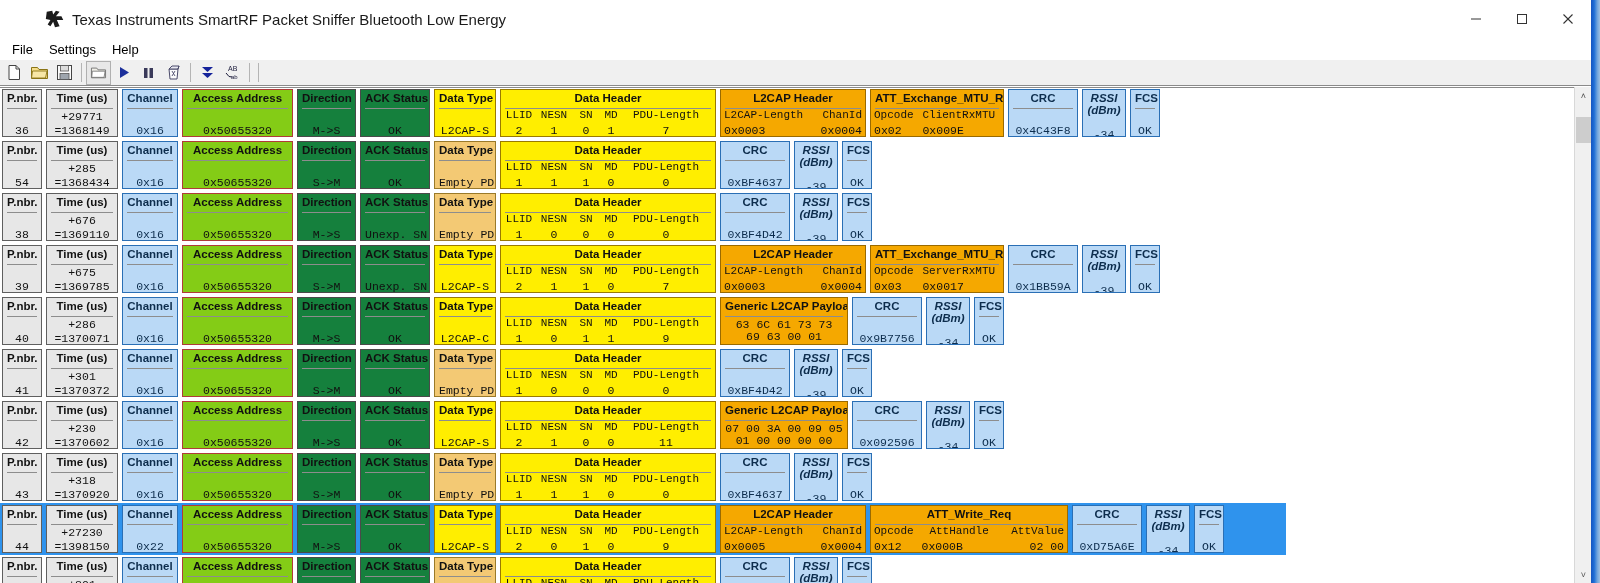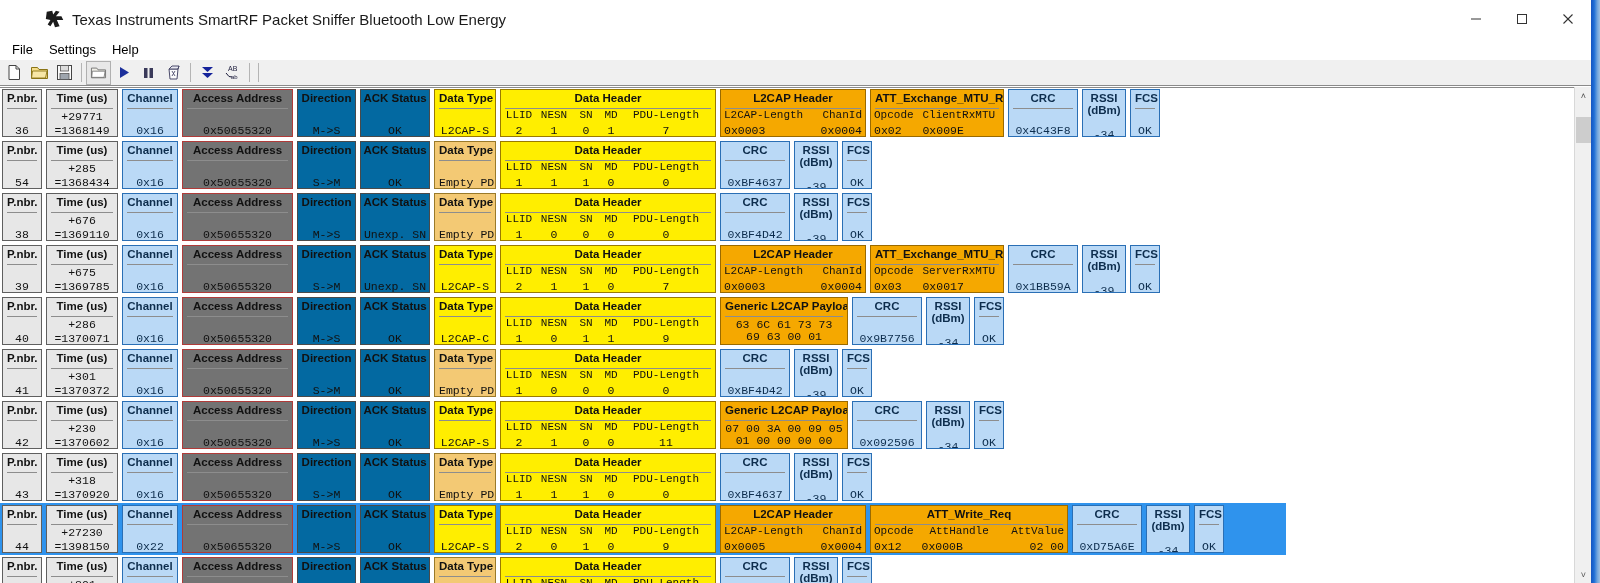--- a/index.html
+++ b/index.html
@@ -158,22 +158,22 @@
     font-family: "Liberation Mono", monospace;
     font-size: 11.5px;
     padding: 0 3px;
     margin-top: auto;
     white-space: nowrap;
   }
 
   
   .c-grey   { background:#e7e7e7; border-color:#5f5f5f; color:#111; }
   .c-blue   { background:#bad9f6; border-color:#2a6fb5; color:#0d2d4d; }
-  .c-red    { background:#737373; border-color:#b03b39; color:#111; }
-  .c-white  { background:#0369a1; border-color:#4a4a4a; color:#111;align-items:center; }
+  .c-red    { background:#84cc16; border-color:#b03b39; color:#111; }
+  .c-white  { background:#15803d; border-color:#4a4a4a; color:#111; }
   .c-yellow { background:#ffee00; border-color:#9a7a00; color:#111; }
   .c-orange { background:#f5a800; border-color:#9a6a00; color:#111; }
   .c-orange-lt { background:#f3c974; border-color:#9a7a2a; color:#111; }
 
   
   .w-pnbr   { width: 40px; }
   .w-time   { width: 72px; }
   .w-chan   { width: 56px; }
   .w-aa     { width: 111px; }
   .w-dir    { width: 59px; }
@@ -222,21 +222,21 @@
     padding: 1px 2px 0 2px; white-space: nowrap;
   }
   .fld.timefld .t1 {
     font-family:"Liberation Mono", monospace; font-size:11.5px;
     text-align:center; padding:1px 2px 0 2px;
   }
   .fld.timefld .t2 {
     font-family:"Liberation Mono", monospace; font-size:11.5px;
     text-align:center; padding:1px 2px 0 2px; margin-top:auto;
   }
-  .fld.rssifld .ttl { padding:2px 3px 9px 3px; line-height:1.05; }
+  .fld.rssifld .ttl { padding:2px 3px 9px 3px; line-height:1.05;font-style:italic; }
 
   
   .vscroll {
     position: absolute; top: 87px; right: 9px;
     width: 17px; height: 496px;
     background: #f0f0f0;
     border-left: 1px solid #d8d8d8;
     z-index: 50;
   }
   .vs-arrow {

